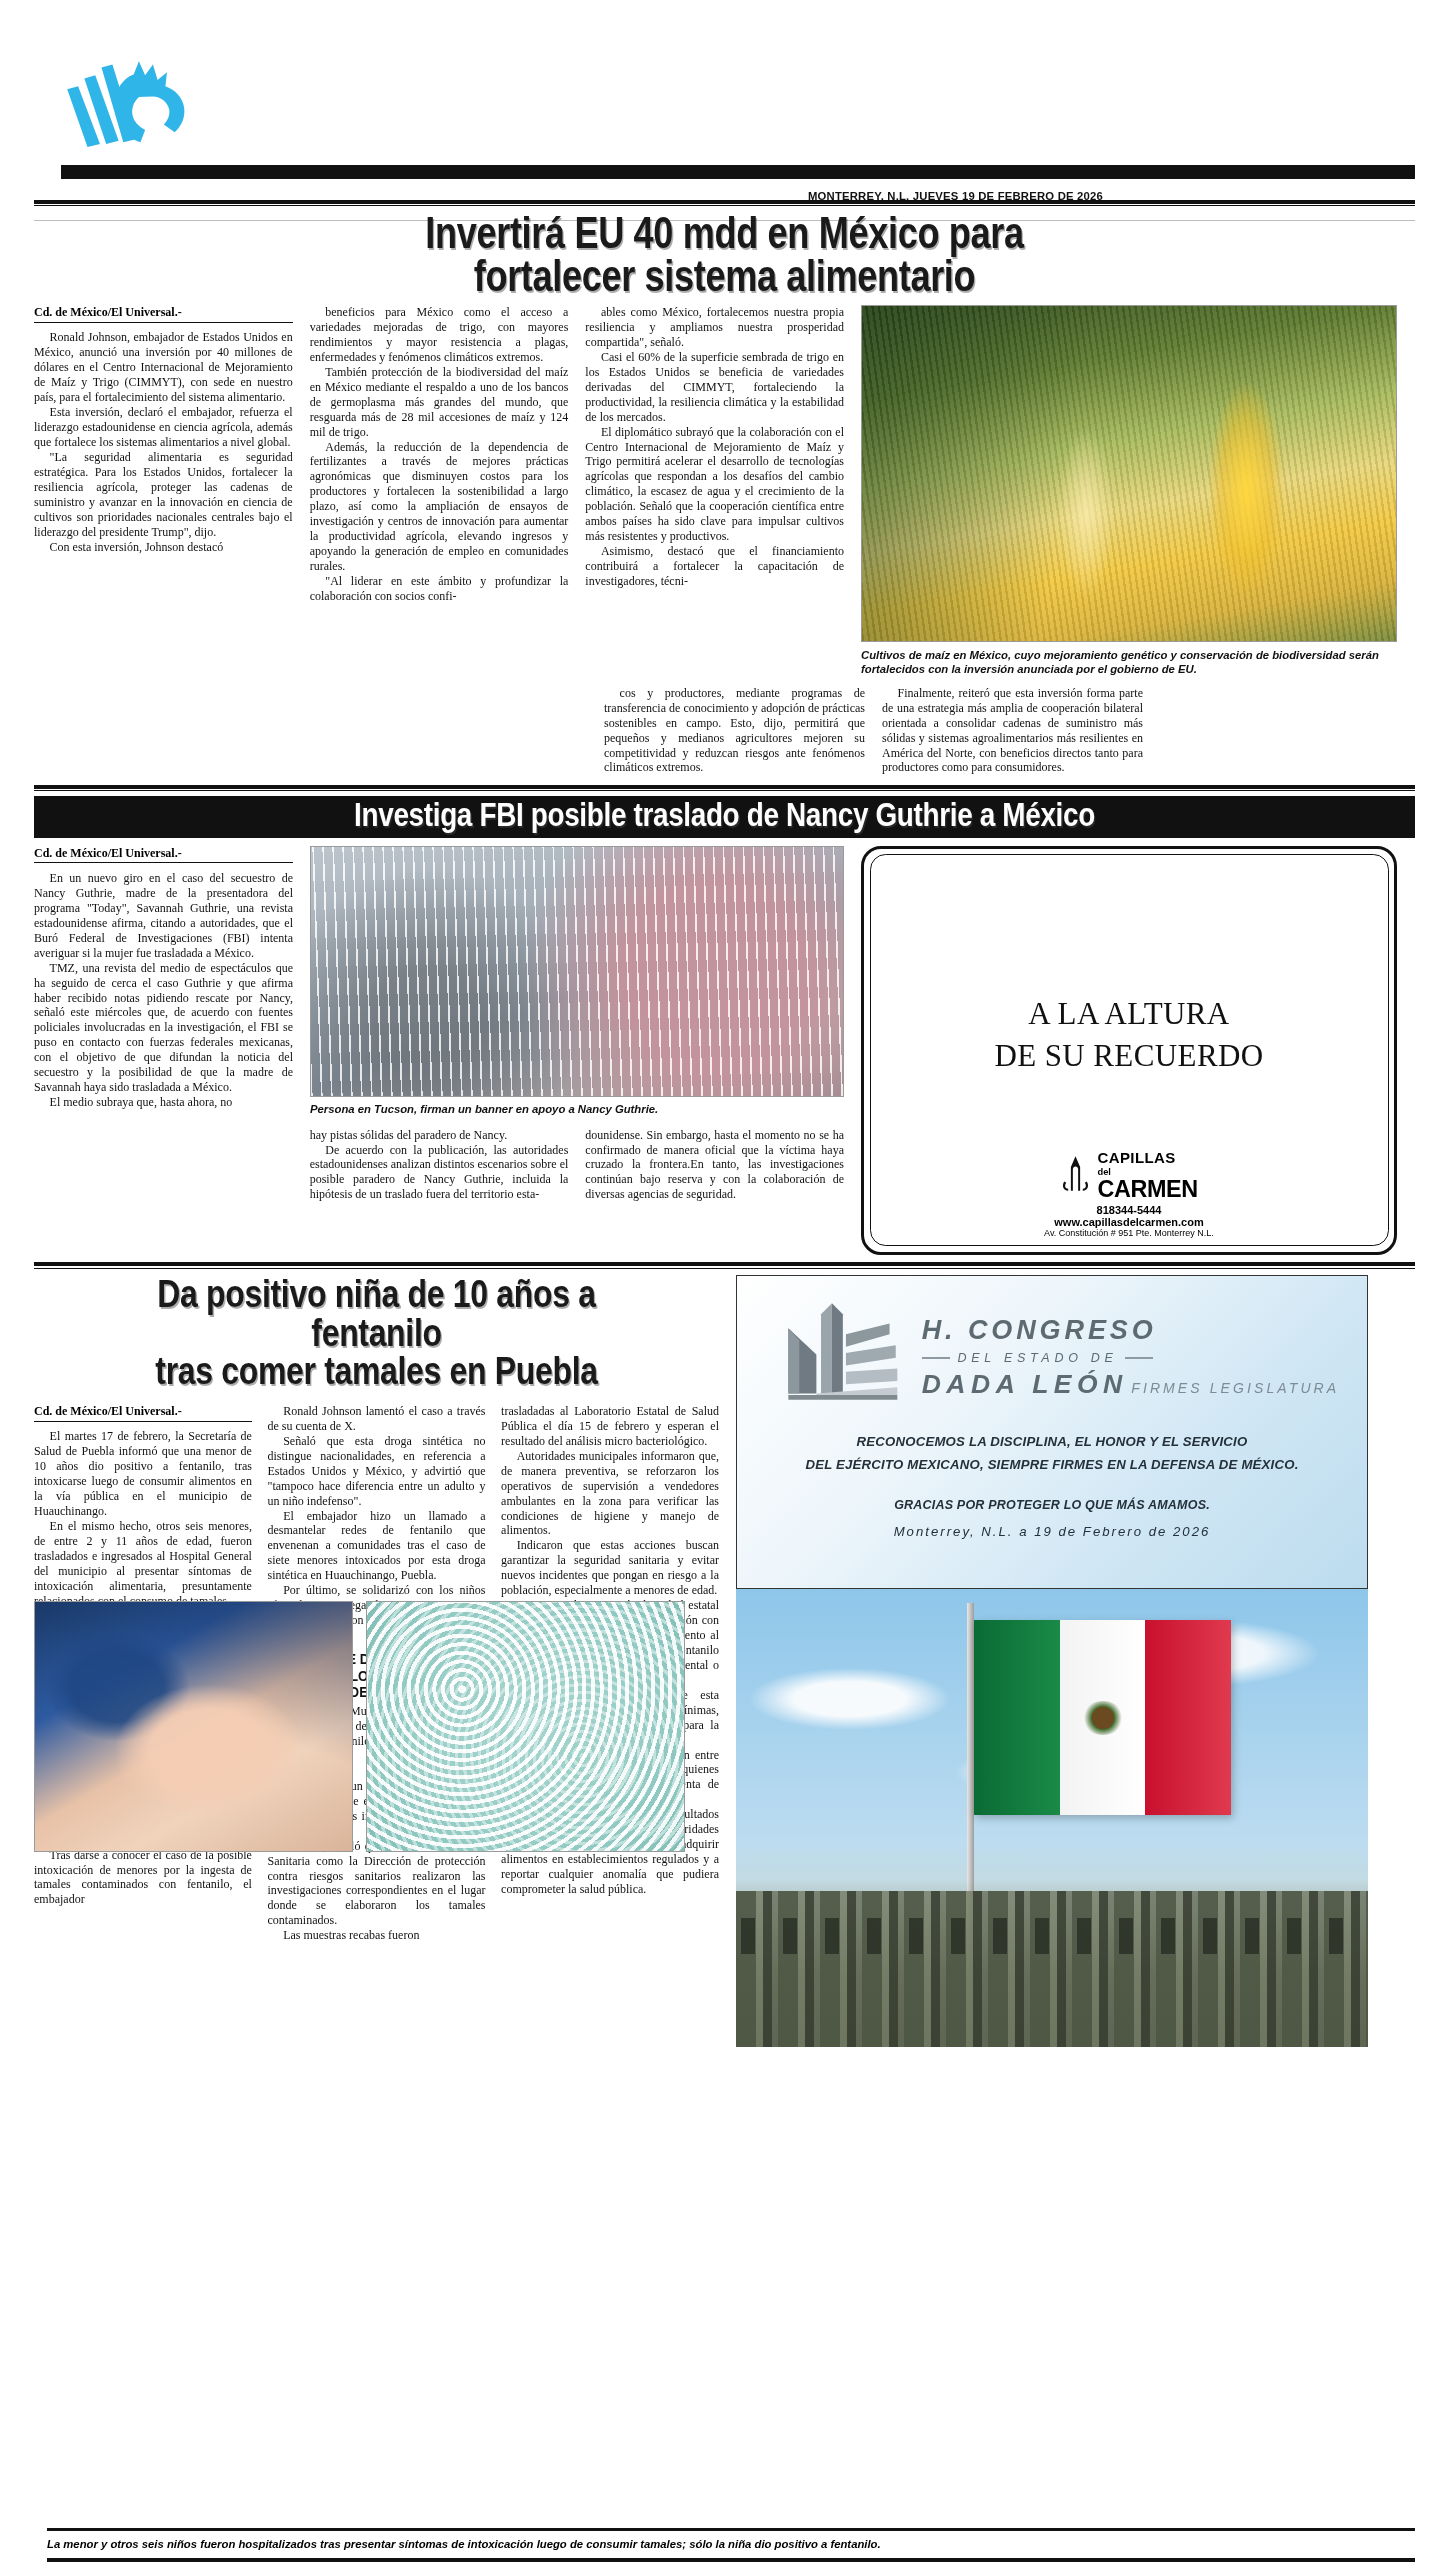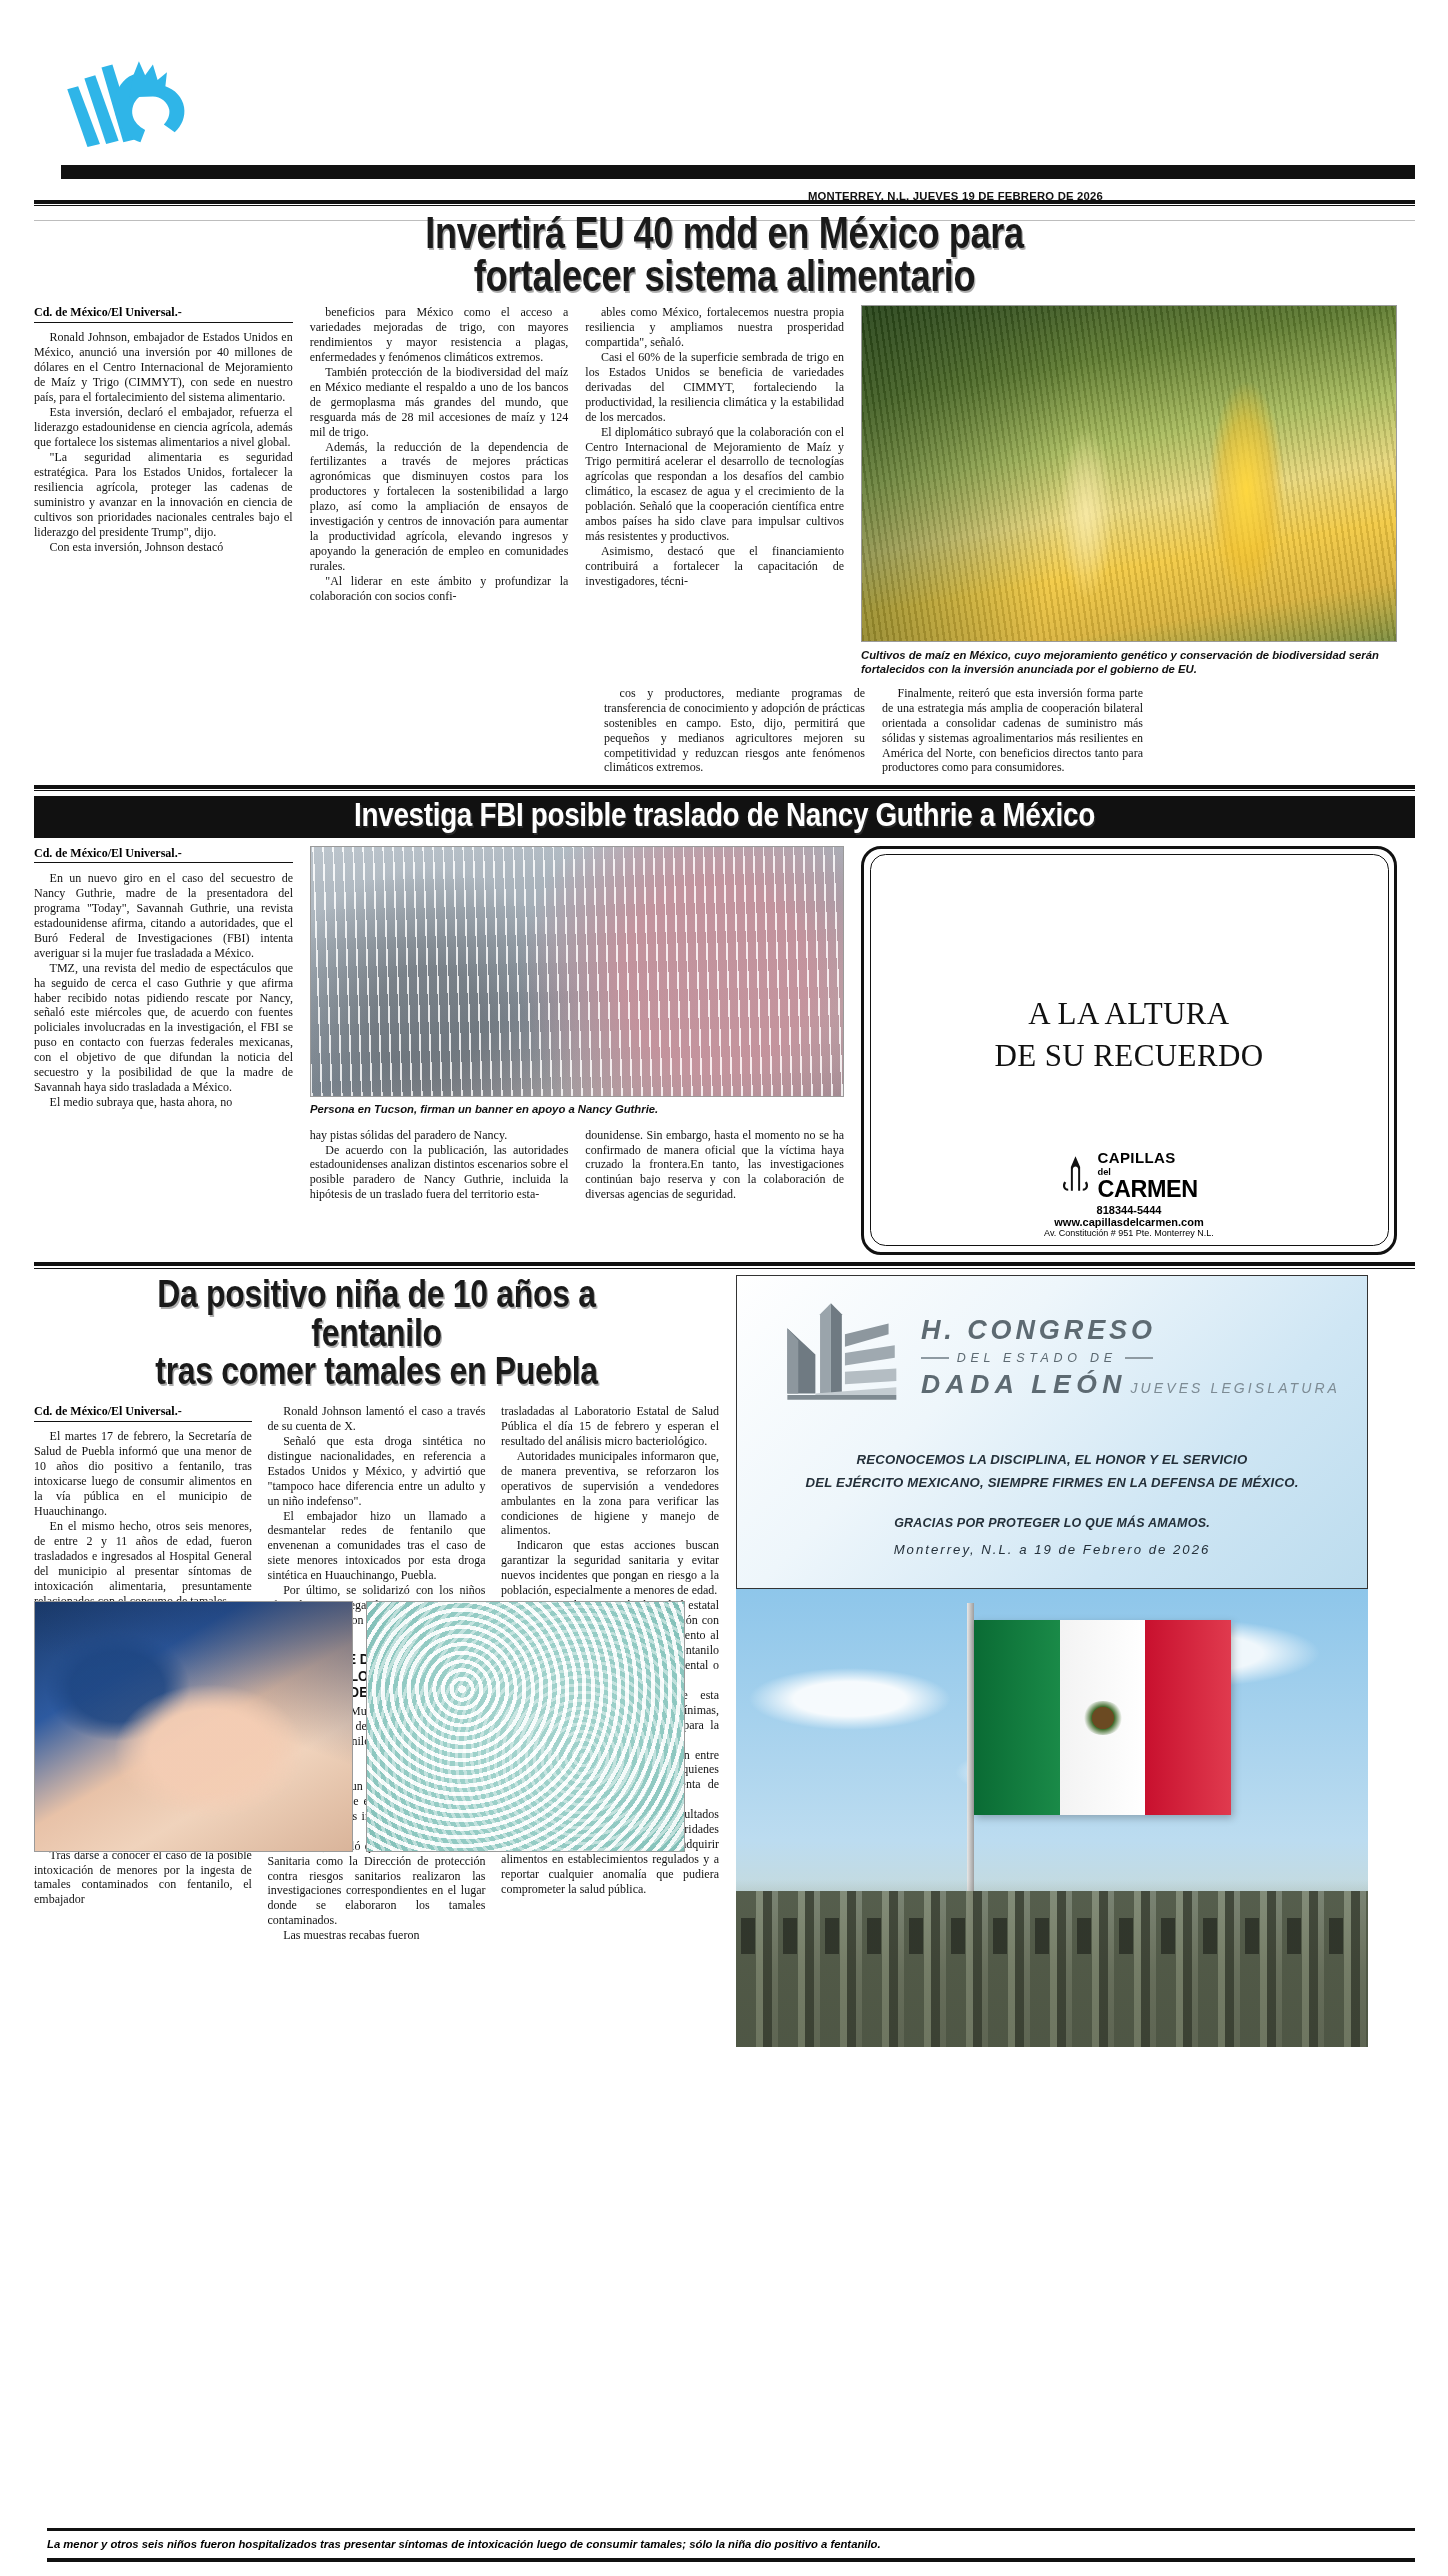--- a/index.html
+++ b/index.html
@@ -105,21 +105,21 @@
   .cong-inner{position:absolute;inset:0;display:flex;flex-direction:column;align-items:center;justify-content:flex-start;padding-top:23.4px;}
   .cong-logo-row{display:flex;align-items:center;gap:20px;}
   .cong-mark{width:137px;height:117px;}
   .cong-words{font-family:"Liberation Sans",sans-serif;color:#5d6a72;text-align:left;}
   .cong-w1{font-size:27px;font-weight:bold;letter-spacing:3.9px;line-height:1.1;}
   .cong-w2{font-size:12.5px;letter-spacing:4.7px;margin:4.7px 0;display:flex;align-items:center;gap:7.8px;}
   .cong-w2 .dash{display:inline-block;height:1.6px;width:28px;background:#8e9aa2;}
   .cong-w3{font-size:26.5px;font-weight:bold;letter-spacing:5.5px;line-height:1.15;}
   .cong-w4{font-size:14px;letter-spacing:3.1px;margin-top:5.5px;color:#7d8b94;}
   .cong-msg{font-family:"Liberation Sans",sans-serif;font-weight:bold;font-size:13.2px;text-align:center;
-            line-height:1.75;color:#24303a;margin-top:31px;letter-spacing:0.2px;}
+            line-height:1.75;color:#24303a;margin-top:13px;letter-spacing:0.2px;}
   .cong-thanks{font-family:"Liberation Sans",sans-serif;font-weight:bold;font-size:12.5px;text-align:center;
                color:#24303a;margin-top:22px;letter-spacing:0.2px;}
   .cong-city{font-family:"Liberation Sans",sans-serif;font-size:13.2px;text-align:center;color:#24303a;
              letter-spacing:2px;margin-top:12.5px;}
   .flag-photo{height:458px;position:relative;overflow:hidden;background:linear-gradient(180deg,#8ec6ea 0%,#bcdcf0 55%,#cfd8c9 80%,#9aa87f 100%);}
   .flag-clouds{position:absolute;inset:0;
      background:
        radial-gradient(ellipse 140px 43px at 18% 24%, rgba(255,255,255,0.9) 0 40%, transparent 72%),
        radial-gradient(ellipse 179px 47px at 72% 14%, rgba(255,255,255,0.85) 0 40%, transparent 72%),
        radial-gradient(ellipse 117px 35px at 48% 40%, rgba(255,255,255,0.7) 0 40%, transparent 72%);}
@@ -395,21 +395,21 @@
                 </svg>
               </span>
               <span class="cong-words">
                 <span class="cong-w1">H. CONGRESO</span>
                 <span class="cong-w2">
                   <span class="dash"></span>
                   <span>DEL ESTADO DE</span>
                   <span class="dash"></span>
                 </span>
                 <span class="cong-w3">DADA LEÓN</span>
-                <span class="cong-w4">JUEVES LEGISLATURA</span>
+                <span class="cong-w4">FIRMES LEGISLATURA</span>
               </span>
             </div>
             <div class="cong-msg">
               <div>RECONOCEMOS LA DISCIPLINA, EL HONOR Y EL SERVICIO</div>
               <div>DEL EJÉRCITO MEXICANO, SIEMPRE FIRMES EN LA DEFENSA DE MÉXICO.</div>
             </div>
             <div class="cong-thanks">GRACIAS POR PROTEGER LO QUE MÁS AMAMOS.</div>
             <div class="cong-city">Monterrey, N.L. a 19 de Febrero de 2026</div>
           </div>
         </div>

